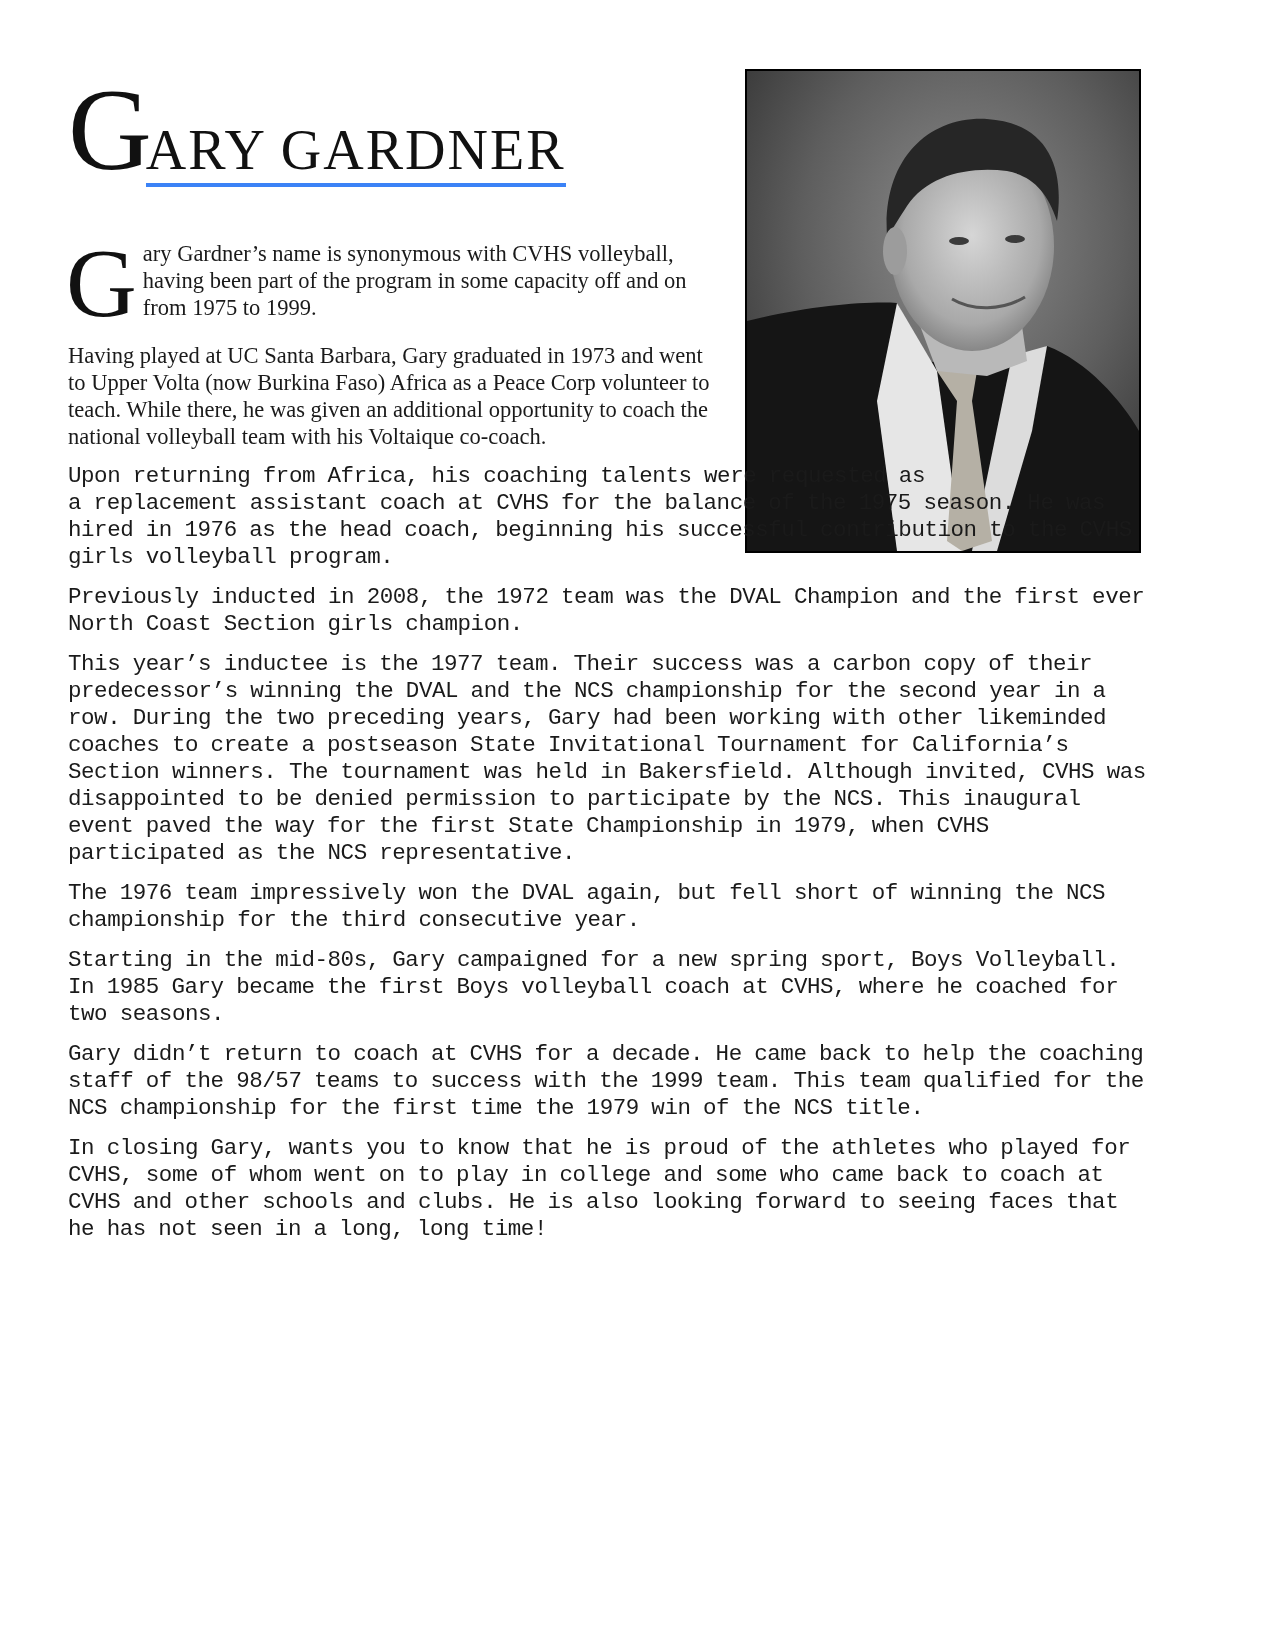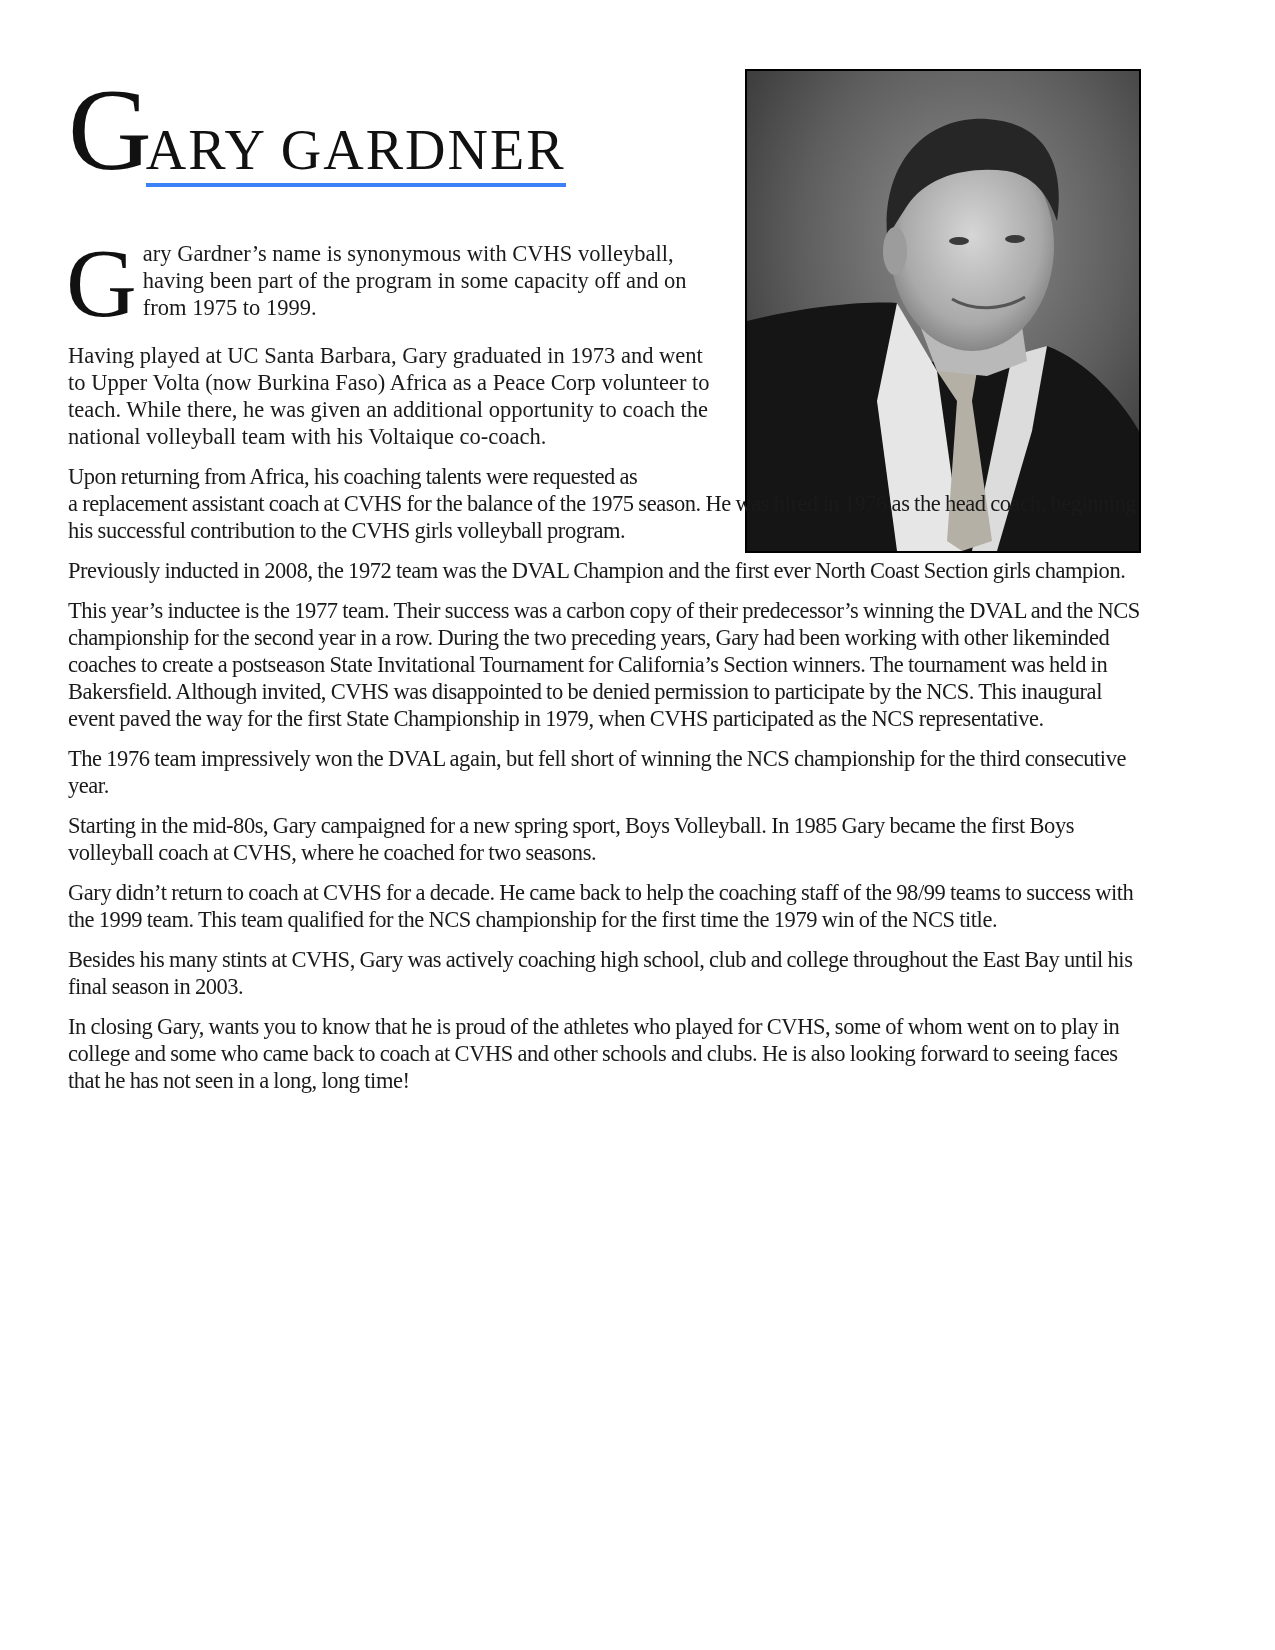--- a/index.html
+++ b/index.html
@@ -26,21 +26,21 @@
       font-size: 22.5px; line-height: 27px; color: #1a1a1a;
     }
     .body-text p { margin: 0 0 13px 0; transform-origin: left top; }
     .narrow { width: 655px; }
     .dropcap {
       float: left; font-size: 98px; line-height: 78px; margin: 4px 6px 0 -2px;
       font-family: "Liberation Serif", "DejaVu Serif", serif; color: #111;
     }
     .lead { padding-top: 3px; text-align: center; }
     .first { margin-bottom: 20px !important; overflow: hidden; }
-    .cond { letter-spacing: -0.45px; word-spacing: -0.5px; }
+    .cond { letter-spacing: -0.45px; word-spacing: -0.5px; font-family: Liberation Mono, monospace; }
   </style>
 </head>
 <body>
 
 <div class="page">
 
   <h1 class="title">
     <span class="big">G</span><span class="rest">ary Gardner</span>
   </h1>
 
@@ -91,18 +91,17 @@
       <p>Having played at UC Santa Barbara, Gary graduated in 1973 and went to Upper Volta (now Burkina Faso) Africa as a Peace Corp volunteer to teach. While there, he was given an additional opportunity to coach the national volleyball team with his Voltaique co-coach.</p>
     </div>
     <p class="cond">
       <span>Upon returning from Africa, his coaching talents were requested as</span><br>
       <span>a replacement assistant coach at CVHS for the balance of the 1975 season. He was hired in 1976 as the head coach, beginning his successful contribution to the CVHS girls volleyball program.</span>
     </p>
     <p class="cond">Previously inducted in 2008, the 1972 team was the DVAL Champion and the first ever North Coast Section girls champion.</p>
     <p class="cond">This year’s inductee is the 1977 team. Their success was a carbon copy of their predecessor’s winning the DVAL and the NCS championship for the second year in a row. During the two preceding years, Gary had been working with other likeminded coaches to create a postseason State Invitational Tournament for California’s Section winners. The tournament was held in Bakersfield. Although invited, CVHS was disappointed to be denied permission to participate by the NCS. This inaugural event paved the way for the first State Championship in 1979, when CVHS participated as the NCS representative.</p>
     <p class="cond">The 1976 team impressively won the DVAL again, but fell short of winning the NCS championship for the third consecutive year.</p>
     <p class="cond">Starting in the mid-80s, Gary campaigned for a new spring sport, Boys Volleyball. In 1985 Gary became the first Boys volleyball coach at CVHS, where he coached for two seasons.</p>
-    <p class="cond">Gary didn’t return to coach at CVHS for a decade. He came back to help the coaching staff of the 98/99 teams to success with the 1999 team. This team qualified for the NCS championship for the first time the 1979 win of the NCS title.</p>
-    <p class="cond">Besides his many stints at CVHS, Gary was actively coaching high school, club and college throughout the East Bay until his final season in 2003.</p>
+    <p class="cond">Gary didn’t return to coach at CVHS for a decade. He came back to help the coaching staff of the 98/57 teams to success with the 1999 team. This team qualified for the NCS championship for the first time the 1979 win of the NCS title.</p>
     <p class="cond">In closing Gary, wants you to know that he is proud of the athletes who played for CVHS, some of whom went on to play in college and some who came back to coach at CVHS and other schools and clubs. He is also looking forward to seeing faces that he has not seen in a long, long time!</p>
   </div>
 
 </div>
 
 </body></html>

